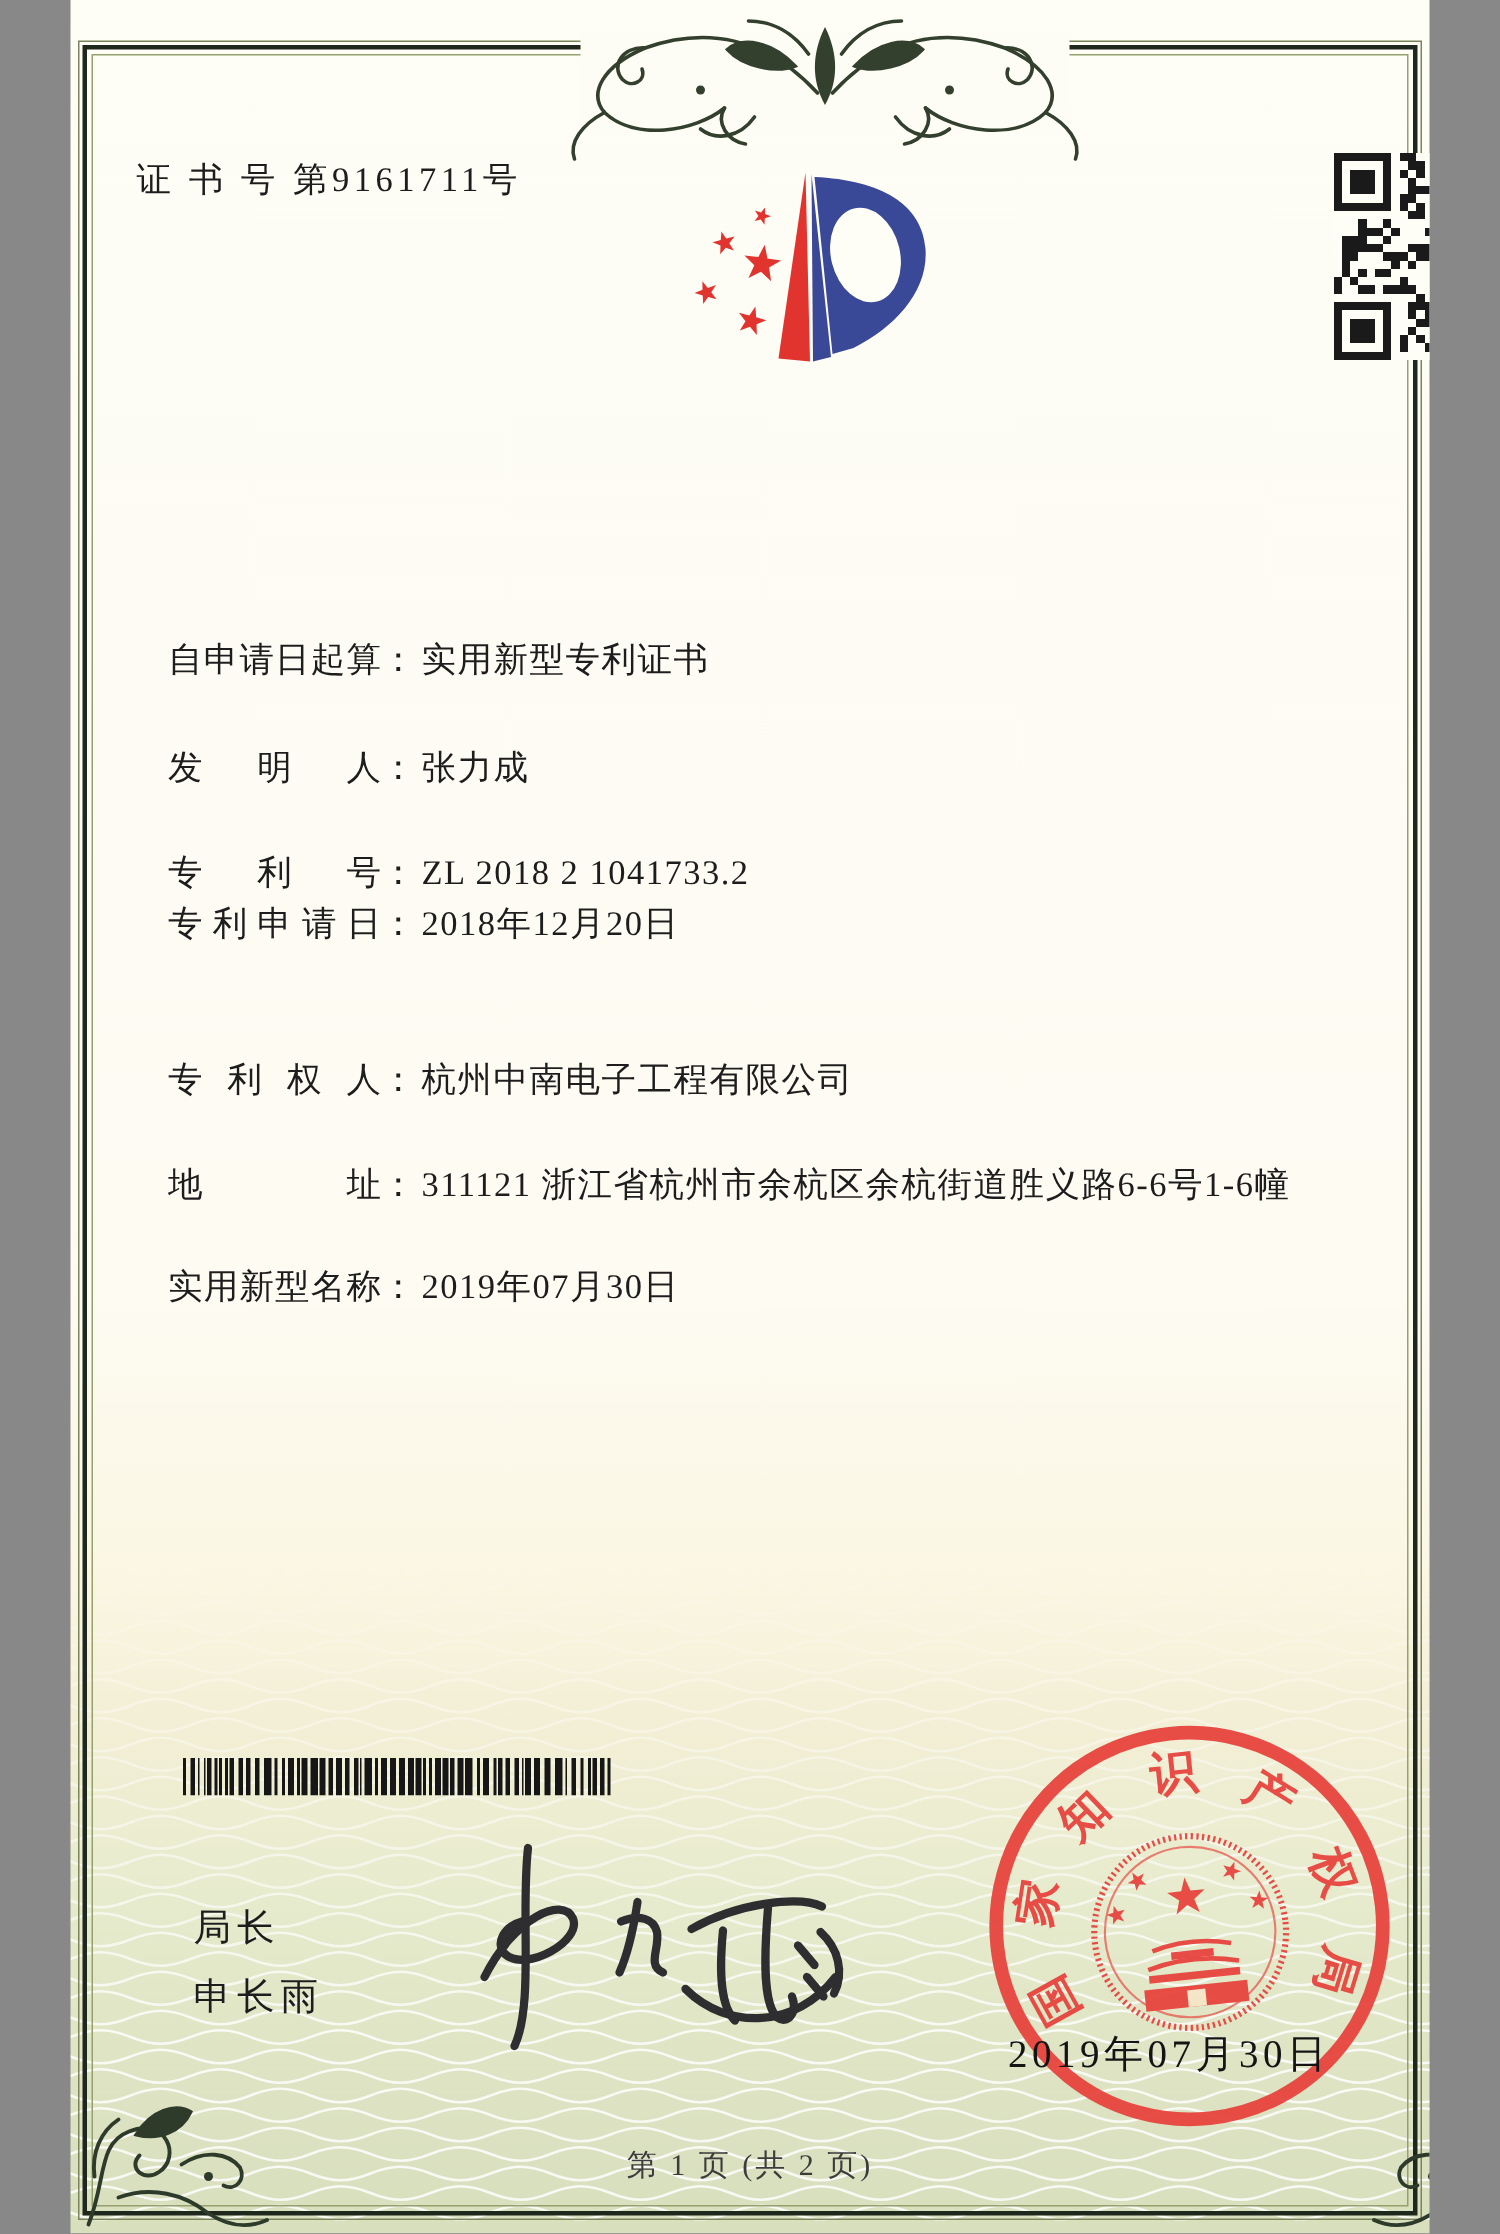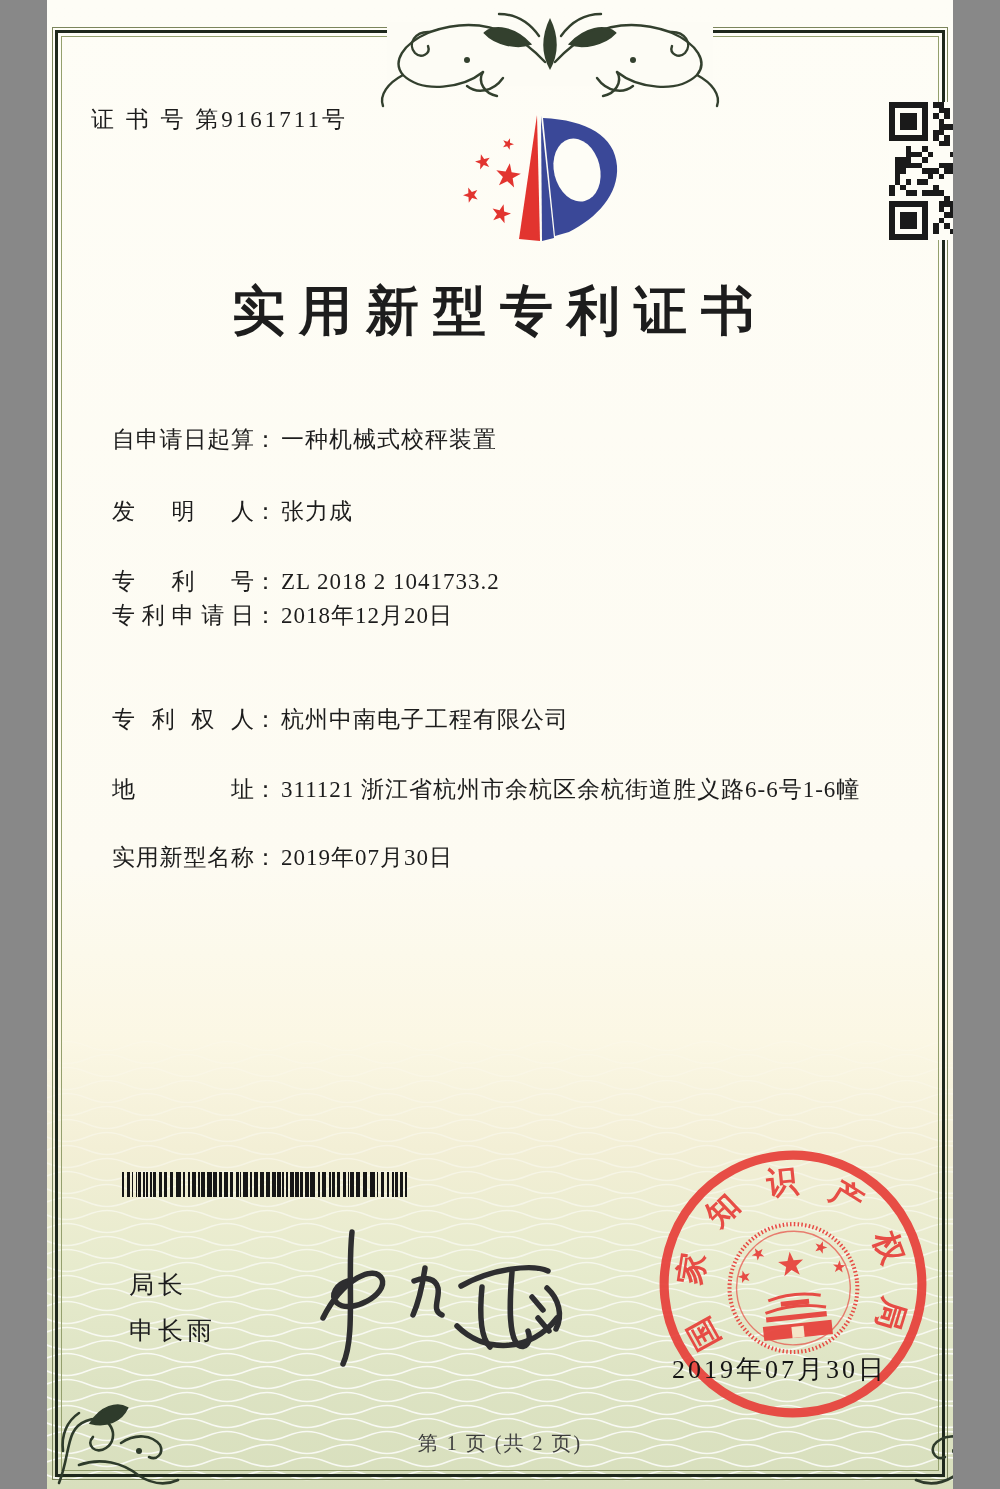--- a/index.html
+++ b/index.html
@@ -329,25 +329,24 @@
       <rect x="1" y="1" width="5" height="5" fill="#fefdf6"></rect>
       <rect x="2" y="2" width="3" height="3" fill="#1a1a1a"></rect>
       <rect x="18" y="0" width="7" height="7" fill="#1a1a1a"></rect>
       <rect x="19" y="1" width="5" height="5" fill="#fefdf6"></rect>
       <rect x="20" y="2" width="3" height="3" fill="#1a1a1a"></rect>
       <rect x="0" y="18" width="7" height="7" fill="#1a1a1a"></rect>
       <rect x="1" y="19" width="5" height="5" fill="#fefdf6"></rect>
       <rect x="2" y="20" width="3" height="3" fill="#1a1a1a"></rect>
     </svg>
 
-  <h1 class="doc-title">实用新型专利证书</h1>
 
   <div class="fields">
     <div class="frow" style="top:424px">
-      <span class="flabel">自申请日起算</span><span class="fcolon">：</span><span class="fvalue">一种机械式校秤装置</span>
+      <span class="flabel">自申请日起算</span><span class="fcolon">：</span><span class="fvalue">实用新型专利证书</span>
     </div>
     <div class="frow" style="top:496px">
       <span class="flabel">发明人</span><span class="fcolon">：</span><span class="fvalue">张力成</span>
     </div>
     <div class="frow" style="top:566px">
       <span class="flabel">专利号</span><span class="fcolon">：</span><span class="fvalue">ZL 2018 2 1041733.2</span>
     </div>
     <div class="frow" style="top:600px">
       <span class="flabel">专利申请日</span><span class="fcolon">：</span><span class="fvalue">2018年12月20日</span>
     </div>

